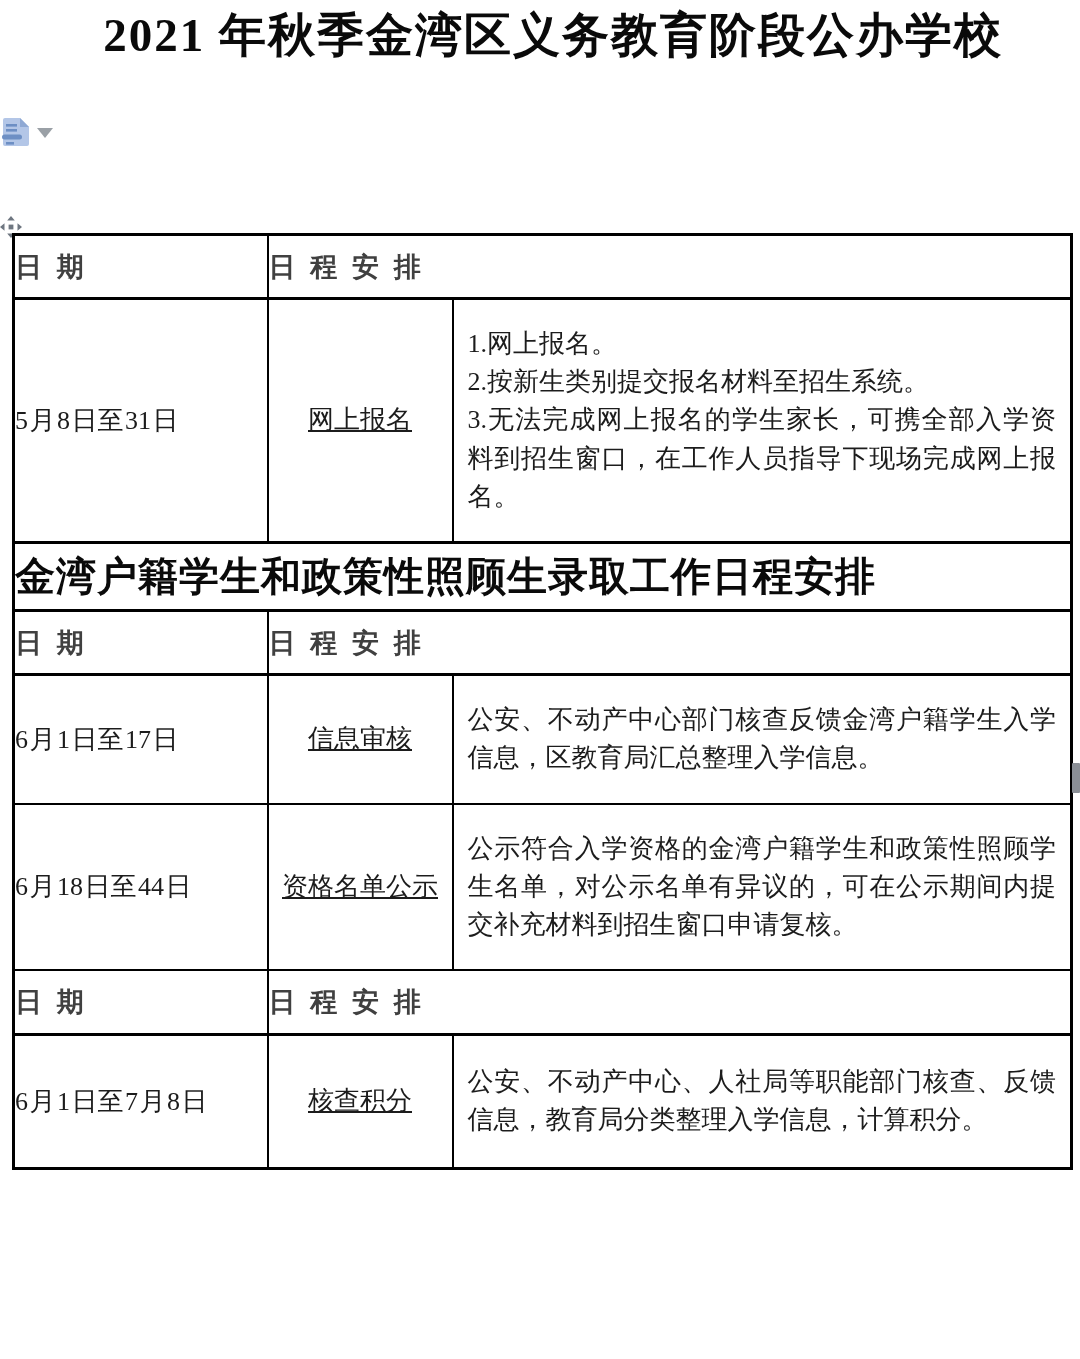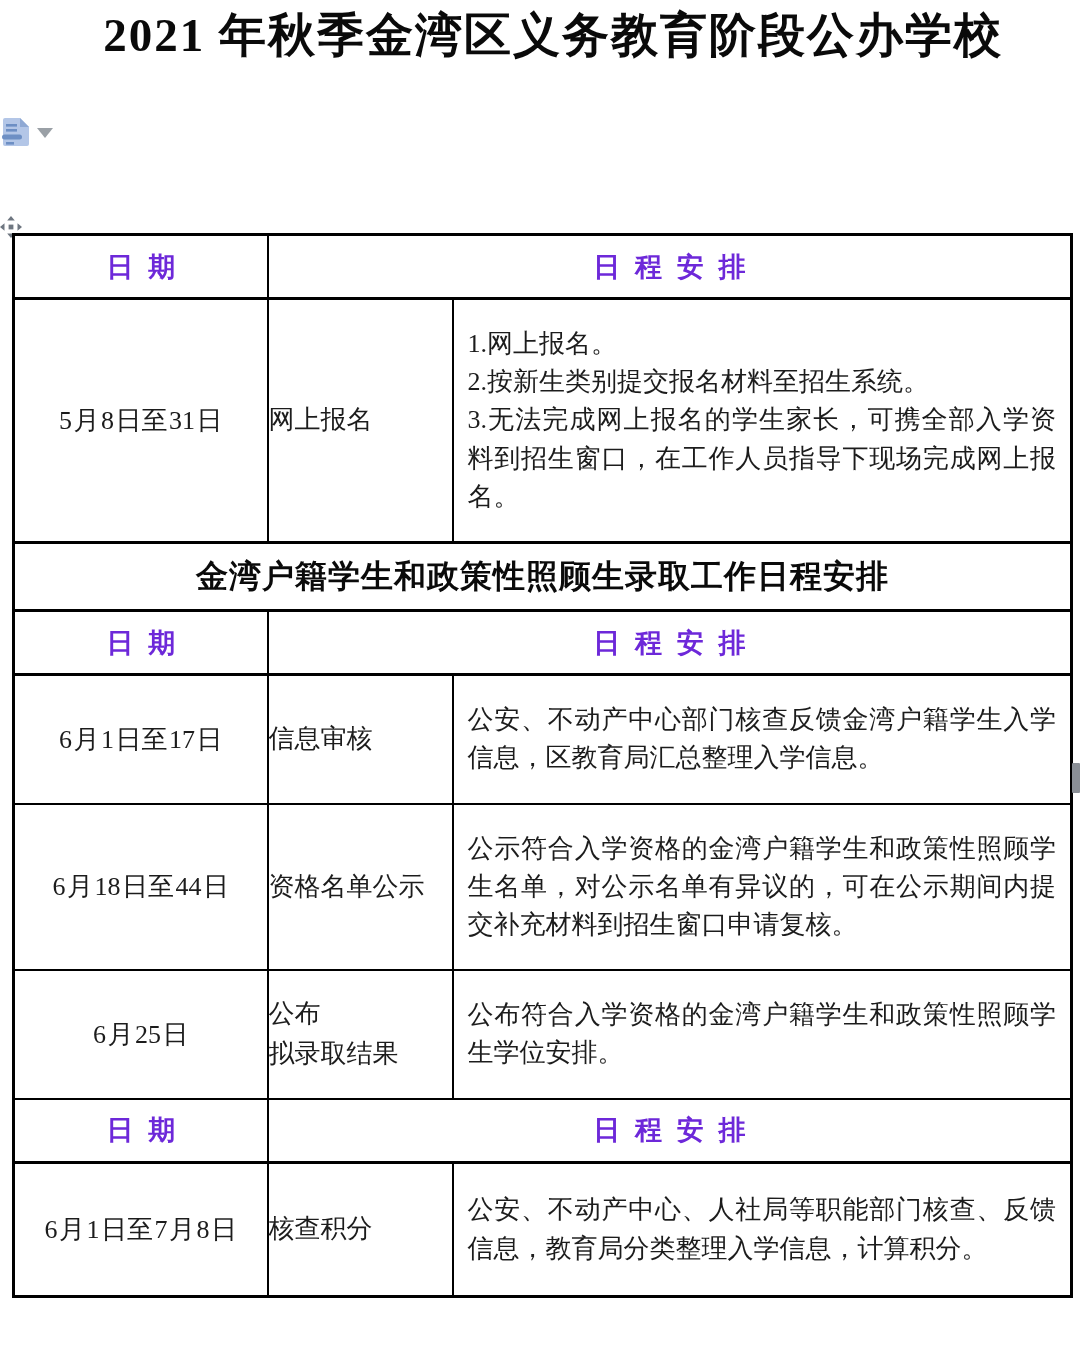--- a/index.html
+++ b/index.html
@@ -76,45 +76,46 @@
     border: 3px solid #000;
   }
   table.sched td {
     border: 2px solid #000;
     vertical-align: middle;
     font-size: 26px;
     color: #1c1c1c;
   }
   tr.hdr td {
     font-weight: 700;
-    text-align: center;
+    text-align: left;
     border-bottom: 3px solid #000;
     word-spacing: 8px;
     font-size: 27px;
-    color: #6d28d9;
+    color: #404040;
   }
   tr.section td {
     border-top: 3px solid #000;
     border-bottom: 3px solid #000;
-    text-align: center;
+    text-align: left;
     font-family: "Liberation Sans", "DejaVu Sans", sans-serif;
     font-weight: 700;
-    font-size: 32px;
+    font-size: 40px;
     color: #0a0a0a;
     letter-spacing: 1px;
   }
   td.c-date {
-    text-align: center;
+    text-align: left;
     white-space: nowrap;
     word-spacing: -5px;
     font-size: 25px;
   }
   td.c-cat {
-    text-align: left;
+    text-align: center;
     line-height: 1.55;
+    text-decoration: underline;
   }
   td.c-detail {
     text-align: justify;
     padding: 25px 14px;
     line-height: 1.47;
   }
   td.c-detail .dline { text-align: justify; }
 </style>
 </head>
 <body>
@@ -185,28 +186,20 @@
         <td class="c-cat">信息审核</td>
         <td class="c-detail">公安、不动产中心部门核查反馈金湾户籍学生入学信息，区教育局汇总整理入学信息。</td>
       </tr>
 
       <tr style="height:110px">
         <td class="c-date">6 月 18 日至 44 日</td>
         <td class="c-cat">资格名单公示</td>
         <td class="c-detail">公示符合入学资格的金湾户籍学生和政策性照顾学生名单，对公示名单有异议的，可在公示期间内提交补充材料到招生窗口申请复核。</td>
       </tr>
 
-      <tr style="height:116px">
-        <td class="c-date">6 月 25 日</td>
-        <td class="c-cat">
-          <div>公布</div>
-          <div>拟录取结果</div>
-        </td>
-        <td class="c-detail">公布符合入学资格的金湾户籍学生和政策性照顾学生学位安排。</td>
-      </tr>
 
 
 
       <tr class="hdr" style="height:64px">
         <td class="c-date">日 期</td>
         <td colspan="2">日 程 安 排</td>
       </tr>
 
       <tr style="height:134px">
         <td class="c-date">6 月 1 日至 7 月 8 日</td>

